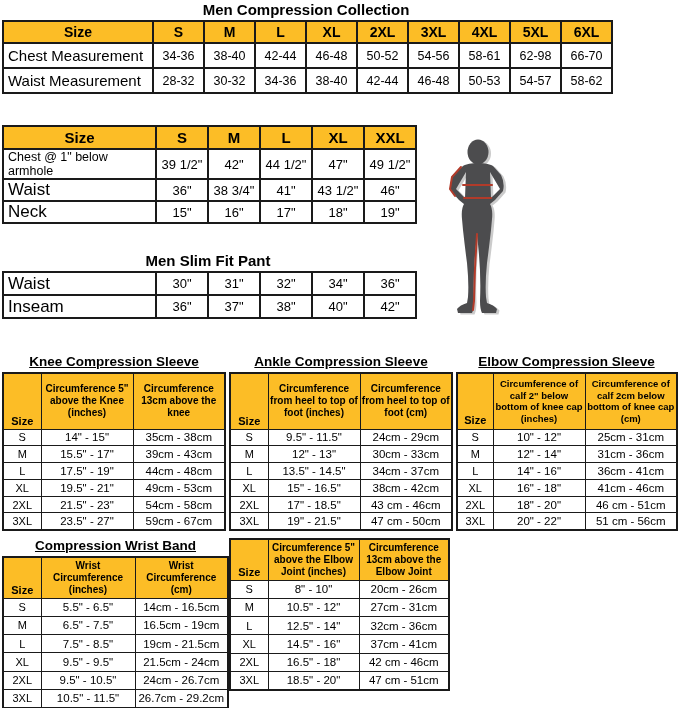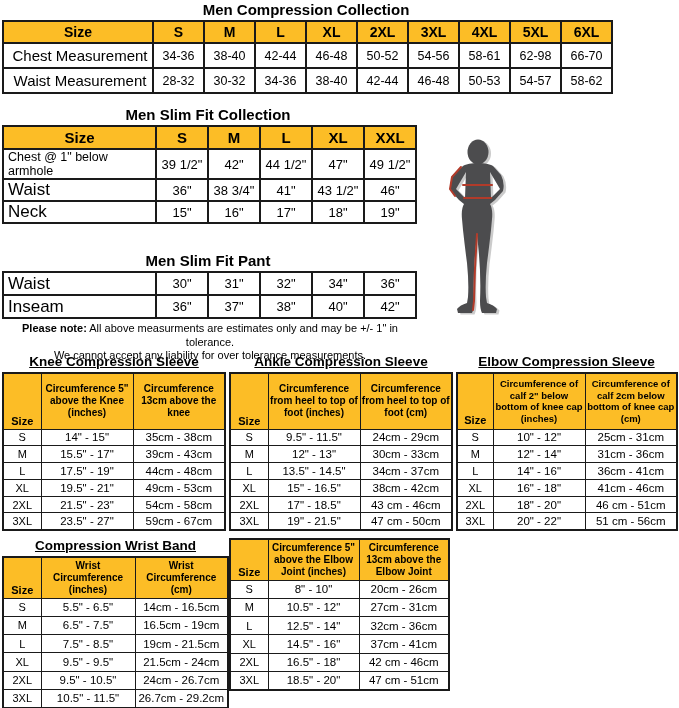--- a/index.html
+++ b/index.html
@@ -21,21 +21,21 @@
   th{background:var(--header-bg);font-weight:bold;text-align:center;padding:0;}
   td{text-align:center;padding:0;}
 
   
   .toptable th,.toptable td{border:2px solid var(--border);}
   #t1{width:609px;}
   #t1 thead tr{height:22px;}
   #t1 th{font-size:14px;}
   #t1 tbody tr{height:25px;}
   #t1 td{font-size:12.5px;}
-  #t1 td.rowlabel{font-size:15px;text-align:center;padding-left:4px;}
+  #t1 td.rowlabel{font-size:15px;text-align:left;padding-left:4px;}
   #t2,#t3{width:413px;}
   #t2 thead tr{height:23px;}
   #t2 th{font-size:15px;}
   #t2 tbody tr{height:22px;}
   #t2 tbody tr:first-child{height:20px;}
   #t2 td,#t3 td{font-size:13px;}
   #t2 td.rowlabel,#t3 td.rowlabel{font-size:17px;text-align:left;padding-left:4px;}
   #t2 td.rowlabel.small{font-size:12.5px;}
   #t3 tbody tr{height:23px;}
 
@@ -111,21 +111,20 @@
           <td>38-40</td>
           <td>42-44</td>
           <td>46-48</td>
           <td>50-53</td>
           <td>54-57</td>
           <td>58-62</td>
         </tr>
       </tbody>
     </table>
 
-  <div class="abs t-title" style="left:0;top:106px;width:416px;">Men Slim Fit Collection</div>
   <table id="t2" class="abs toptable" style="left:2px;top:125px;">
     <colgroup>
       <col style="width:153px;">
       <col style="width:52px;">
         <col style="width:52px;">
         <col style="width:52px;">
       <col style="width:52px;">
         <col style="width:52px;">
     </colgroup>
   <thead>
@@ -189,24 +188,20 @@
           <td class="rowlabel">Inseam</td>
           <td>36"</td>
           <td>37"</td>
           <td>38"</td>
           <td>40"</td>
           <td>42"</td>
         </tr>
       </tbody>
     </table>
 
-  <div class="abs note" style="left:0;top:322px;width:420px;">
-    <div><b>Please note:</b> <span>All above measurments are estimates only and may be +/- 1" in tolerance.</span></div>
-    <div>We cannot accept any liability for over tolerance measurements.</div>
-  </div>
 
   <svg class="abs" style="left:437px;top:133px;" width="96" height="188" viewBox="0 0 96 188" aria-hidden="true">
     <defs>
       <g id="man">
         <ellipse cx="41" cy="19" rx="10.5" ry="12.5"></ellipse>
         <path fill-rule="evenodd" d="
           M26,33 C32,29 50,29 56,33
           L64,42 Q68,50 66,58 L58,67 L53,71
           Q56,76 55,86 L54,97
           Q52,115 50,130 Q48,150 49,164 L50,170

